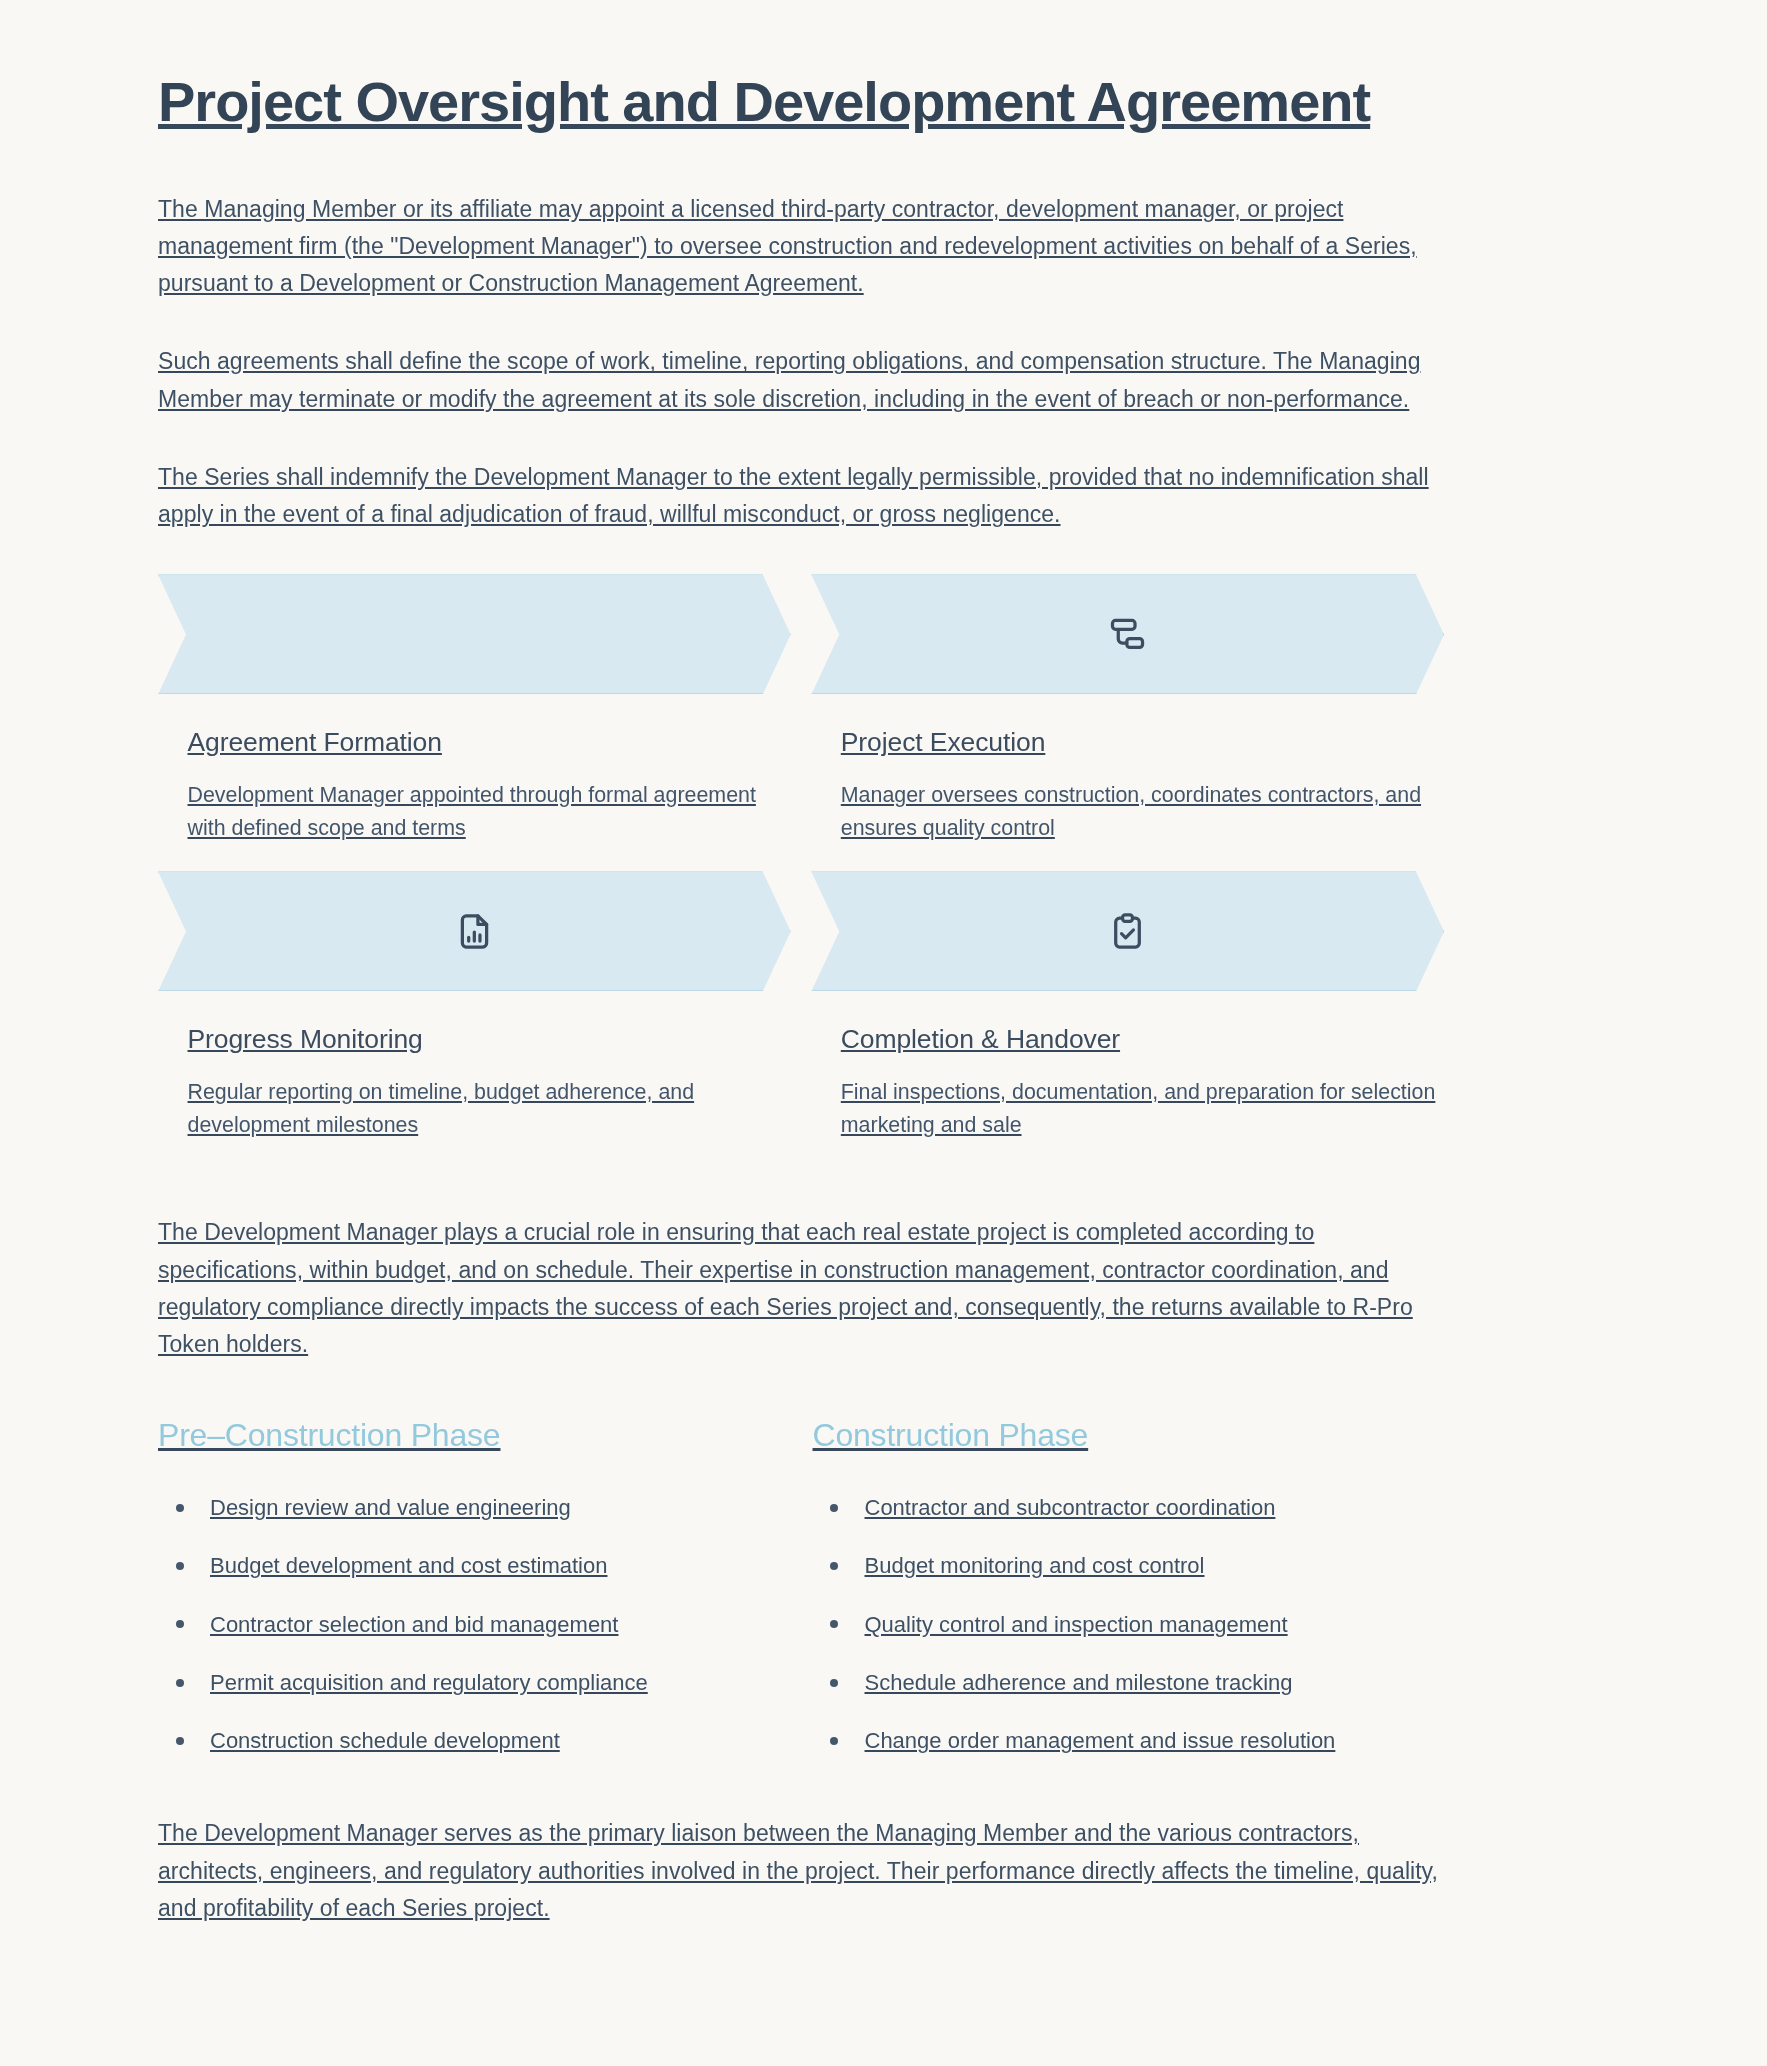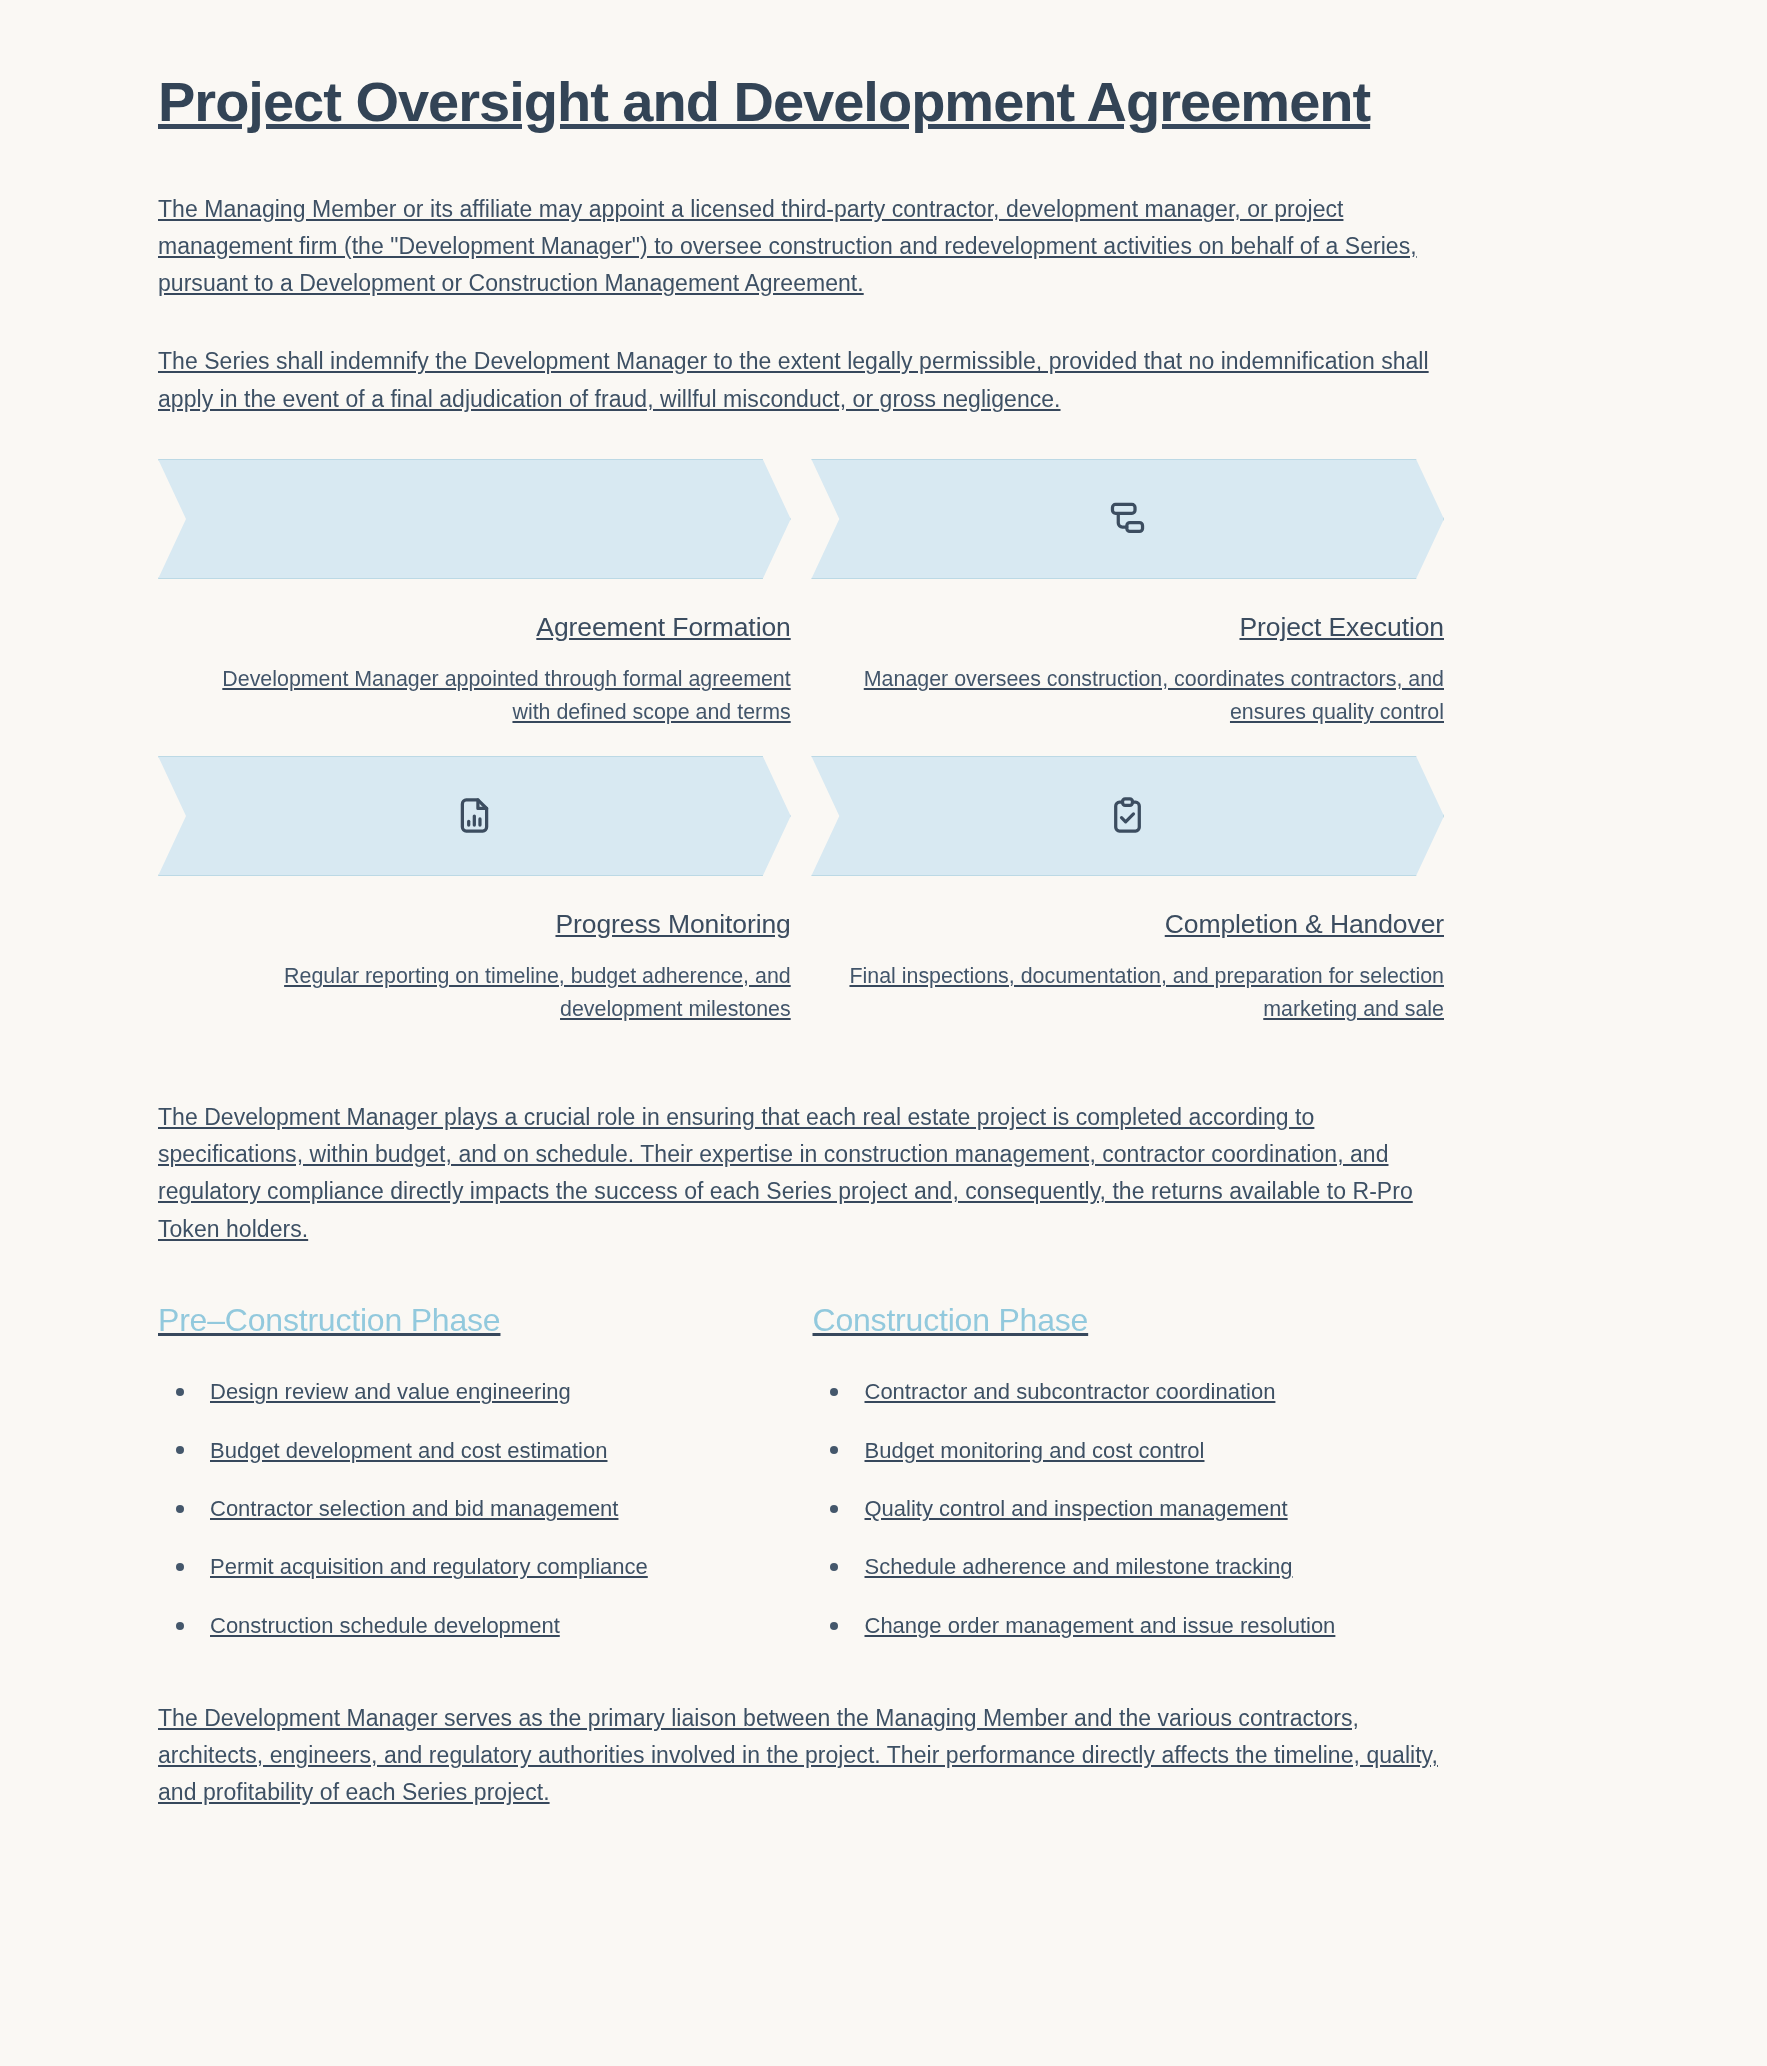--- a/index.html
+++ b/index.html
@@ -43,21 +43,20 @@
   }
   p.body-text:last-child { margin-bottom: 0; }
 
   
   .steps-grid {
     display: grid;
     grid-template-columns: 1fr 1fr;
     column-gap: 20.6px;
     row-gap: 0;
     margin: 8.8px 0 46px 0;
-    text-align: right;
   }
 
   .step-card {
     display: block;
     margin-bottom: 26.5px;
   }
 
   .step-chevron {
     position: relative;
     height: 120px;
@@ -142,20 +141,21 @@
   }
 </style>
 </head>
 <body>
 
 <div class="page">
 
   <h1 class="doc-title">Project Oversight and Development Agreement</h1>
 
   <p class="body-text">The Managing Member or its affiliate may appoint a licensed third-party contractor, development manager, or project management firm (the "Development Manager") to oversee construction and redevelopment activities on behalf of a Series, pursuant to a Development or Construction Management Agreement.</p>
+  <p class="body-text">Such agreements shall define the scope of work, timeline, reporting obligations, and compensation structure. The Managing Member may terminate or modify the agreement at its sole discretion, including in the event of breach or non-performance.</p>
   <p class="body-text">The Series shall indemnify the Development Manager to the extent legally permissible, provided that no indemnification shall apply in the event of a final adjudication of fraud, willful misconduct, or gross negligence.</p>
 
   <div class="steps-grid">
 
     <div class="step-card">
       <div class="step-chevron">
         <span class="step-icon empty"></span>
       </div>
       <div class="step-title">Agreement Formation</div>
       <div class="step-desc">Development Manager appointed through formal agreement with defined scope and terms</div>

